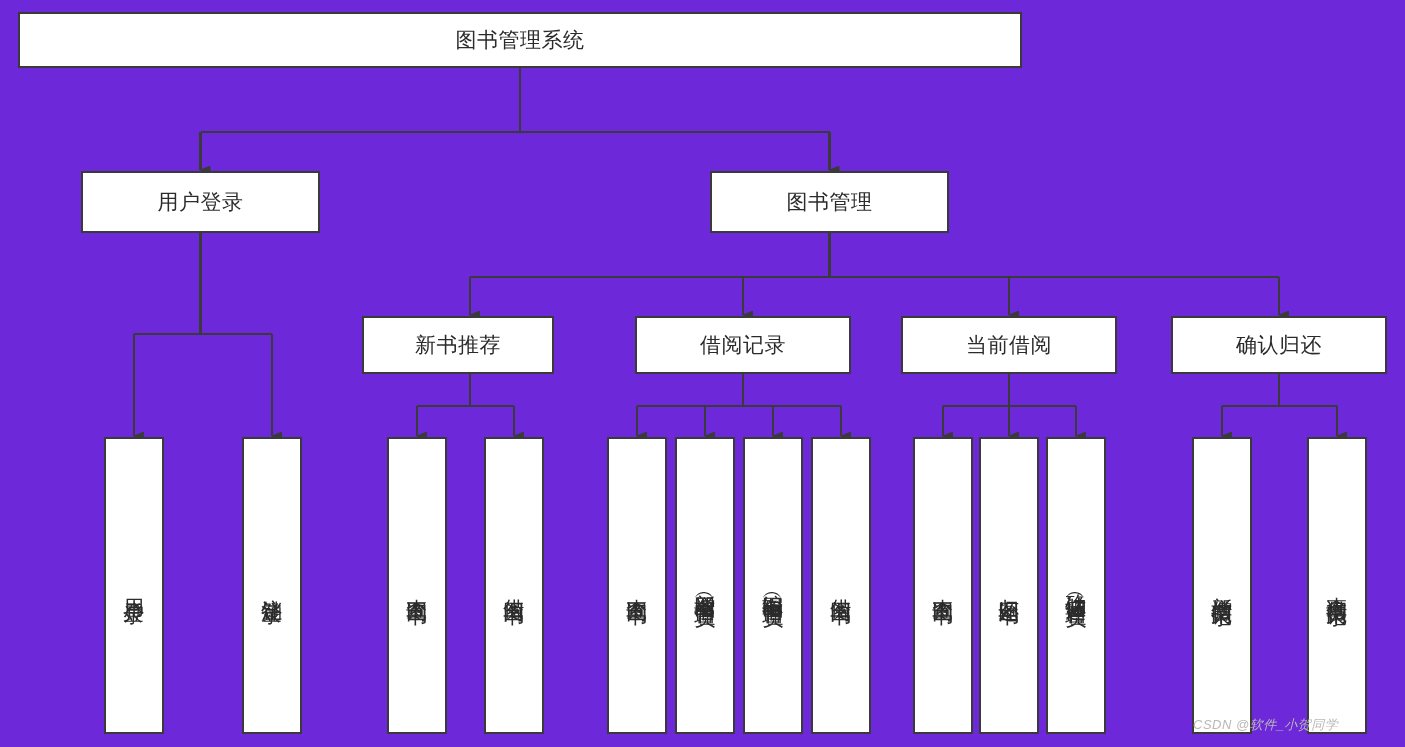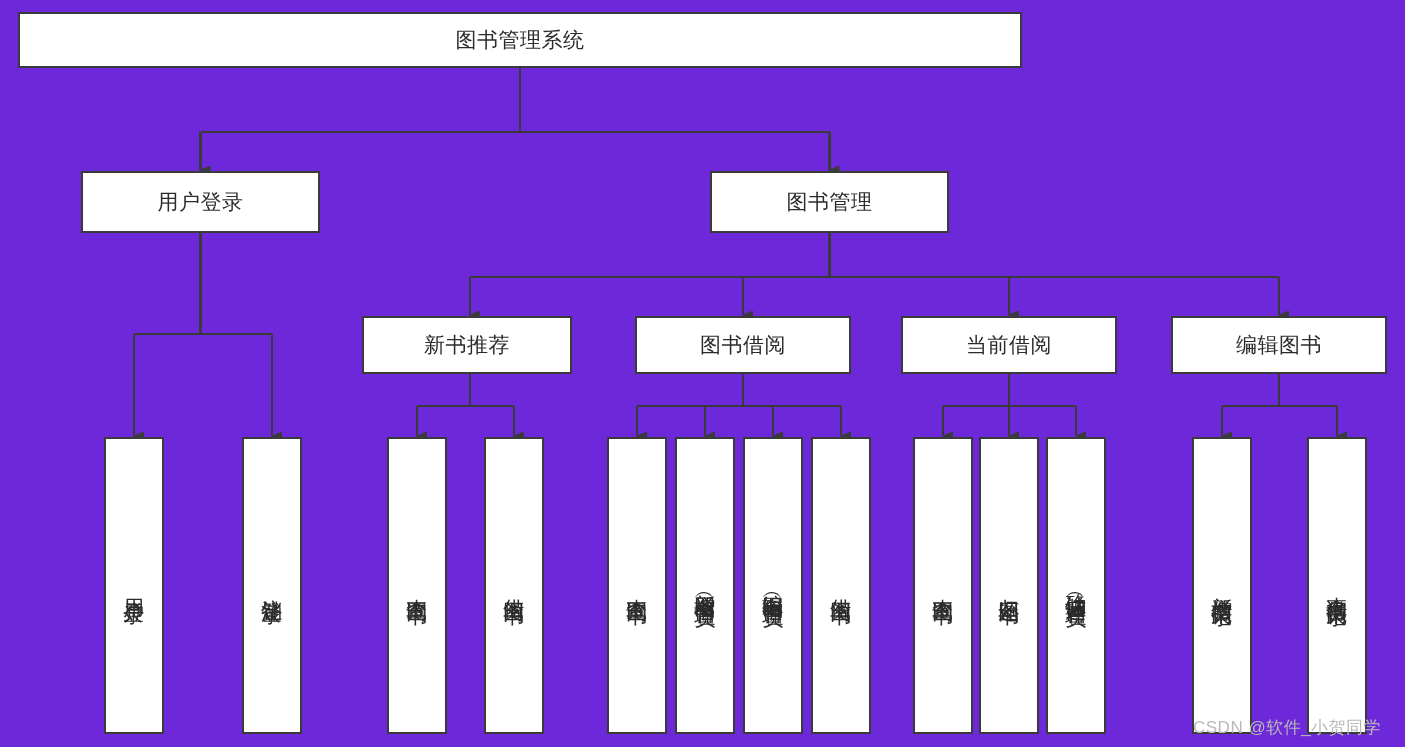--- a/index.html
+++ b/index.html
@@ -49,25 +49,26 @@
   .node-box.vertical .node-label {
     writing-mode: vertical-rl;
     text-orientation: upright;
     letter-spacing: 2px;
     font-size: 21px;
     white-space: normal;
   }
   .watermark {
     position: absolute;
     color: #b9b9b9;
-    font-size: 17px;
+    font-size: 13px;
     letter-spacing: 0.5px;
     white-space: nowrap;
     user-select: none;
     pointer-events: none;
+    font-style: italic;
   }
 </style>
 </head>
 <body>
 
 <div id="diagram-root">
 
   <svg id="tree-svg" viewBox="0 0 1405 747" preserveAspectRatio="none" aria-hidden="true">
     <defs>
       <marker id="arrowhead" markerWidth="9" markerHeight="11" refX="4.5" refY="10" orient="auto" markerUnits="userSpaceOnUse">
@@ -114,31 +115,31 @@
   <div id="node-layer">
       <div class="node-box" style="left: 18px; top: 12px; width: 1004px; height: 56px; border-color: rgb(58, 58, 58); background: rgb(255, 255, 255);">
         <span class="node-label" style="color: rgb(43, 43, 43);">图书管理系统</span>
       </div>
       <div class="node-box" style="left: 81px; top: 171px; width: 239px; height: 62px; border-color: rgb(58, 58, 58); background: rgb(255, 255, 255);">
         <span class="node-label" style="color: rgb(43, 43, 43);">用户登录</span>
       </div>
       <div class="node-box" style="left: 710px; top: 171px; width: 239px; height: 62px; border-color: rgb(58, 58, 58); background: rgb(255, 255, 255);">
         <span class="node-label" style="color: rgb(43, 43, 43); text-align: right;">图书管理</span>
       </div>
-      <div class="node-box" style="left: 362px; top: 316px; width: 210px; height: 58px; border-color: rgb(58, 58, 58); background: rgb(255, 255, 255);">
+      <div class="node-box" style="left: 362px; top: 316px; width: 192px; height: 58px; border-color: rgb(58, 58, 58); background: rgb(255, 255, 255);">
         <span class="node-label" style="color: rgb(43, 43, 43);">新书推荐</span>
       </div>
       <div class="node-box" style="left: 635px; top: 316px; width: 216px; height: 58px; border-color: rgb(58, 58, 58); background: rgb(255, 255, 255);">
-        <span class="node-label" style="color: rgb(43, 43, 43);">图书借阅</span>
+        <span class="node-label" style="color: rgb(43, 43, 43);">借阅记录</span>
       </div>
       <div class="node-box" style="left: 901px; top: 316px; width: 216px; height: 58px; border-color: rgb(58, 58, 58); background: rgb(255, 255, 255); justify-content: center;">
         <span class="node-label" style="color: rgb(43, 43, 43);">当前借阅</span>
       </div>
       <div class="node-box" style="left: 1171px; top: 316px; width: 216px; height: 58px; border-color: rgb(58, 58, 58); background: rgb(255, 255, 255);">
-        <span class="node-label" style="color: rgb(43, 43, 43);">编辑图书</span>
+        <span class="node-label" style="color: rgb(43, 43, 43);">确认归还</span>
       </div>
       <div class="node-box vertical" style="left: 104px; top: 437px; width: 60px; height: 297px; border-color: rgb(58, 58, 58); background: rgb(255, 255, 255);">
         <span class="node-label" style="color: rgb(43, 43, 43);">用户登录</span>
       </div>
       <div class="node-box vertical" style="left: 242px; top: 437px; width: 60px; height: 297px; border-color: rgb(58, 58, 58); background: rgb(255, 255, 255);">
         <span class="node-label" style="color: rgb(43, 43, 43);">注销登录</span>
       </div>
       <div class="node-box vertical" style="left: 387px; top: 437px; width: 60px; height: 297px; border-color: rgb(58, 58, 58); background: rgb(255, 255, 255);">
         <span class="node-label" style="color: rgb(43, 43, 43);">查询图书</span>
       </div>

